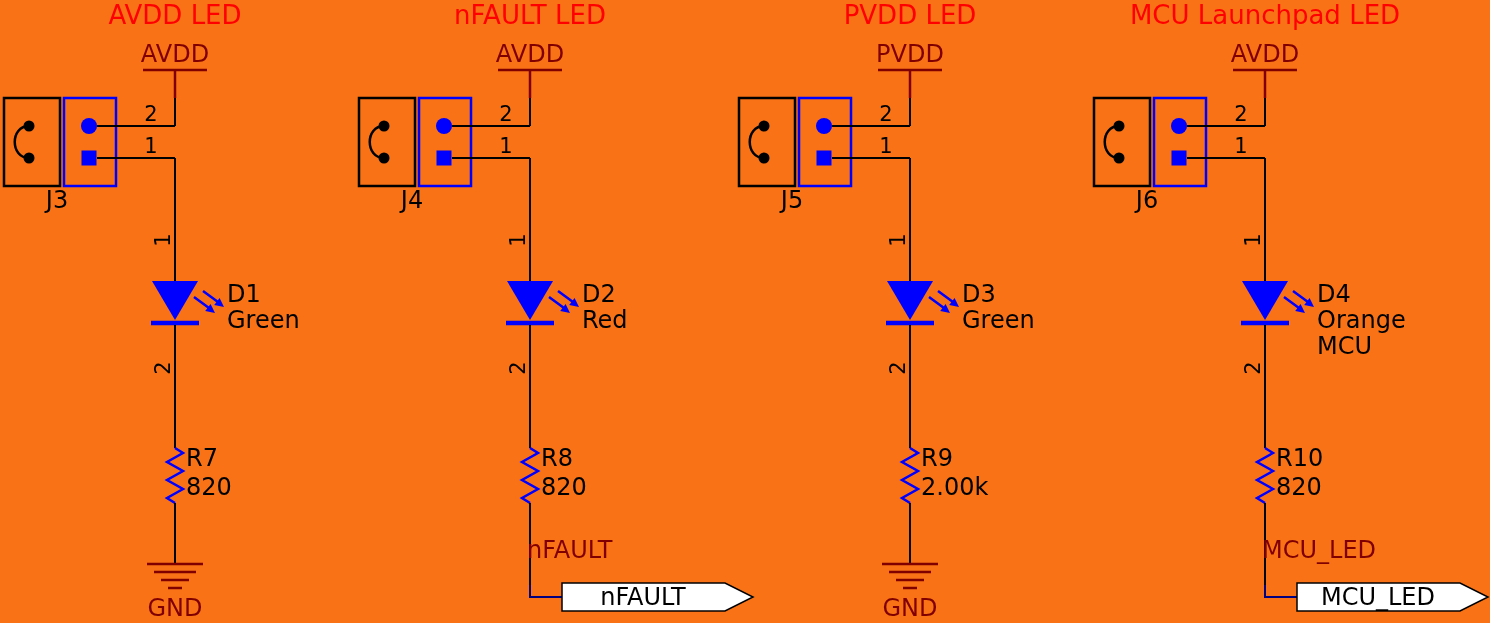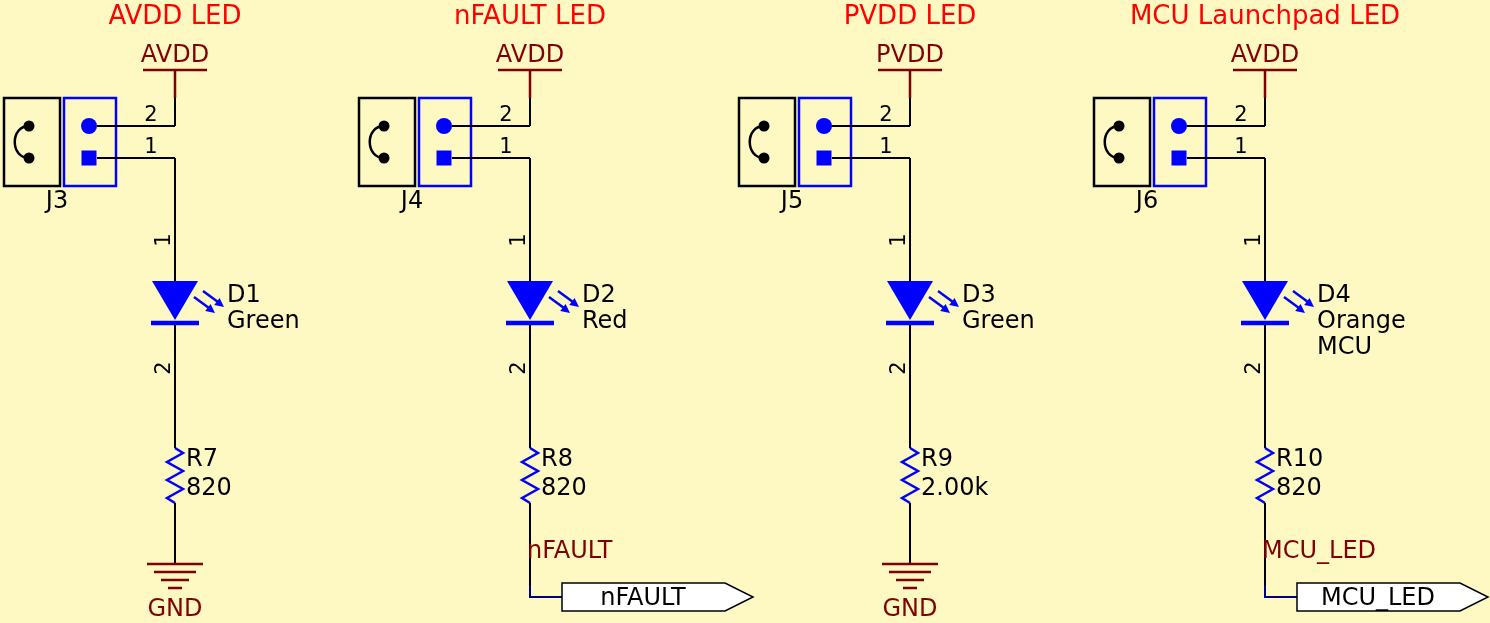--- a/index.html
+++ b/index.html
@@ -1,16 +1,16 @@
 <!DOCTYPE html>
 <html><head>
 <meta charset="utf-8">
 <style>
   html,body{margin:0;padding:0;background:#ffffff;}
-  .sheet{position:relative;width:1490px;height:623px;background:#fef9c3;overflow:hidden;}
+  .sheet{position:relative;width:1490px;height:623px;background:#f97316;overflow:hidden;}
   svg{display:block;font-family:"DejaVu Sans",sans-serif;}
   .wire{stroke:#000000;stroke-width:2;fill:none;}
   .netwire{stroke:#000080;stroke-width:2;fill:none;}
   .pwr{stroke:#800000;stroke-width:2.5;fill:none;}
   .blue{stroke:#0000ff;stroke-width:2.5;fill:none;}
   .bluefill{fill:#0000ff;stroke:none;}
   .blk{stroke:#000000;stroke-width:2.5;fill:none;}
   .blkfill{fill:#000000;stroke:none;}
   .flag{fill:#ffffff;stroke:#000000;stroke-width:1.5;}
   .t-title{fill:#ff0000;font-size:26px;text-anchor:middle;}

